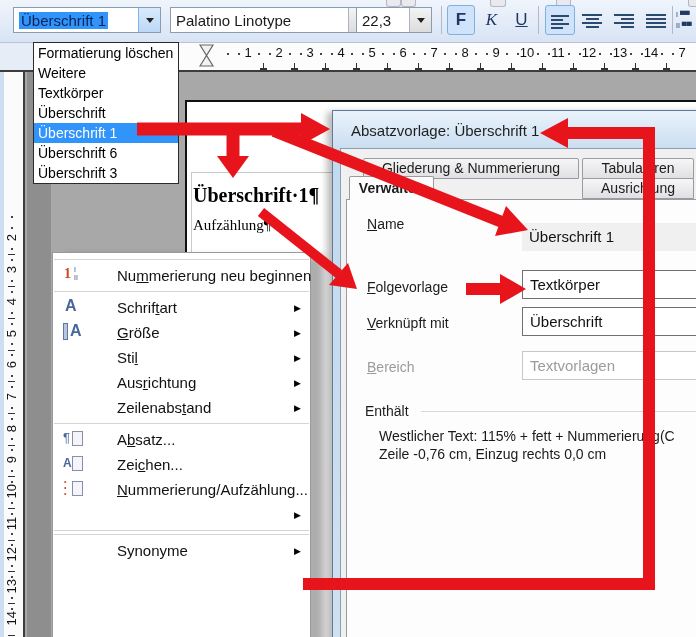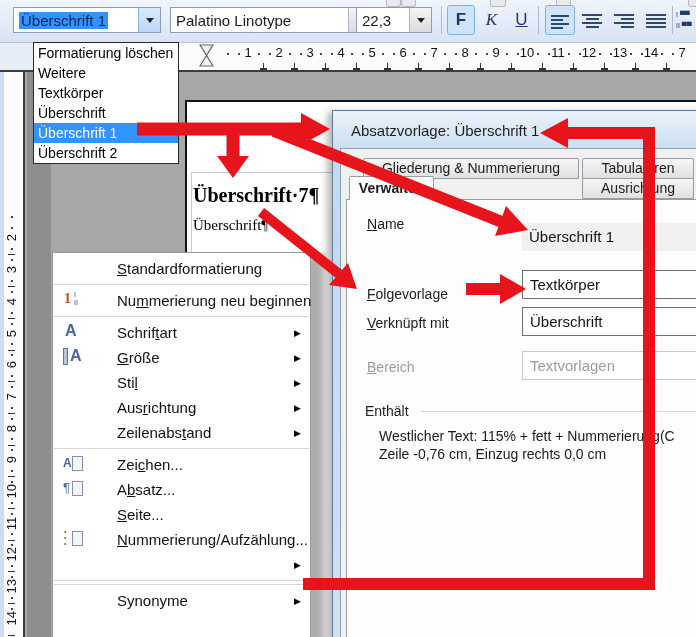--- a/index.html
+++ b/index.html
@@ -261,37 +261,35 @@
       <i class="vr-tick" style="top: 531.1px;"></i>
       <span class="vr-num" style="top: 538.8px;">14</span>
       <i class="vr-dot" style="top: 524.8px;"></i>
       <i class="vr-dot" style="top: 535.8px;"></i>
       <i class="vr-tick" style="top: 562.8px;"></i>
     </div>
   <div id="band"></div>
 
   <div id="page">
     <div id="tbound"></div>
-    <div id="docHeading">Überschrift·7¶</div>
-    <div id="docBody">Überschrift¶</div>
+    <div id="docHeading">Überschrift·1¶</div>
+    <div id="docBody">Aufzählung¶</div>
   </div>
 
   <div id="styleList">
     <div class="dd-item">Formatierung löschen</div>
     <div class="dd-item">Weitere</div>
     <div class="dd-item">Textkörper</div>
     <div class="dd-item">Überschrift</div>
     <div class="dd-item sel">Überschrift 1</div>
-    <div class="dd-item">Überschrift 2</div>
+    <div class="dd-item">Überschrift 6</div>
+    <div class="dd-item">Überschrift 3</div>
   </div>
 
   <div id="ctxMenu">
-    <div class="m-item">
-        <span class="mlabel"><u>S</u>tandardformatierung</span>
-      </div>
     <div class="m-sep"></div>
     <div class="m-item">
         <span class="m-icon ic-restart"></span>
         <span>Nu<u>m</u>merierung neu beginnen</span>
       </div>
     <div class="m-sep"></div>
     <div class="m-item">
         <span class="m-icon ic-font"></span>
         <span>Schrif<u>t</u>art</span>
         <span class="m-arrow">▶</span>
@@ -308,29 +306,26 @@
     <div class="m-item">
         <span>Aus<u>r</u>ichtung</span>
         <span class="m-arrow">▶</span>
       </div>
     <div class="m-item">
         <span>Zeilenabs<u>t</u>and</span>
         <span class="m-arrow">▶</span>
       </div>
     <div class="m-sep"></div>
     <div class="m-item">
+        <span class="m-icon ic-par"></span>
+        <span>A<u>b</u>satz...</span>
+      </div>
+    <div class="m-item">
         <span class="m-icon ic-char"></span>
         <span>Zei<u>c</u>hen...</span>
-      </div>
-    <div class="m-item">
-        <span class="m-icon ic-par"></span>
-        <span>A<u>b</u>satz...</span>
-      </div>
-    <div class="m-item">
-        <span><u>S</u>eite...</span>
       </div>
     <div class="m-item">
         <span class="m-icon ic-bullets"></span>
         <span><u>N</u>ummerierung/Aufzählung...</span>
       </div>
     <div class="m-item">
         <span class="m-arrow">▶</span>
       </div>
     <div class="m-sep"></div>
     <div class="m-sep"></div>
@@ -344,21 +339,21 @@
     <div id="dlgTitle">Absatzvorlage: Überschrift 1</div>
     <div id="dlgClient">
       <div class="tab" id="tabGliederung">Gliederung &amp; Nummerierung</div>
       <div class="tab" id="tabTabulatoren">Tabulatoren</div>
 
       <div class="tab" id="tabVerwalten">Verwalten</div>
       <div class="tab" id="tabAusrichtung">Ausrichtung</div>
 
       <div id="tabPage">
         <div class="flabel" style="top:16px"><u>N</u>ame</div>
-        <div class="flabel" style="top:86px"><u>F</u>olgevorlage</div>
+        <div class="flabel" style="top:79px"><u>F</u>olgevorlage</div>
         <div class="flabel" style="top:115px"><u>V</u>erknüpft mit</div>
         <div class="flabel dis" style="top:159px"><u>B</u>ereich</div>
         <div class="fvalue" id="fName">Überschrift 1</div>
         <div class="fvalue" id="fFolge">Textkörper</div>
         <div class="fvalue" id="fVerk">Überschrift</div>
         <div class="fvalue dis" id="fBereich">Textvorlagen</div>
         <div id="grpLabel">Enthält</div>
         <div id="grpLine"></div>
         <div class="gline" id="gl1">Westlicher Text: 115% + fett + Nummerierung(C</div>
         <div class="gline" id="gl2">Zeile -0,76 cm, Einzug rechts 0,0 cm</div>

